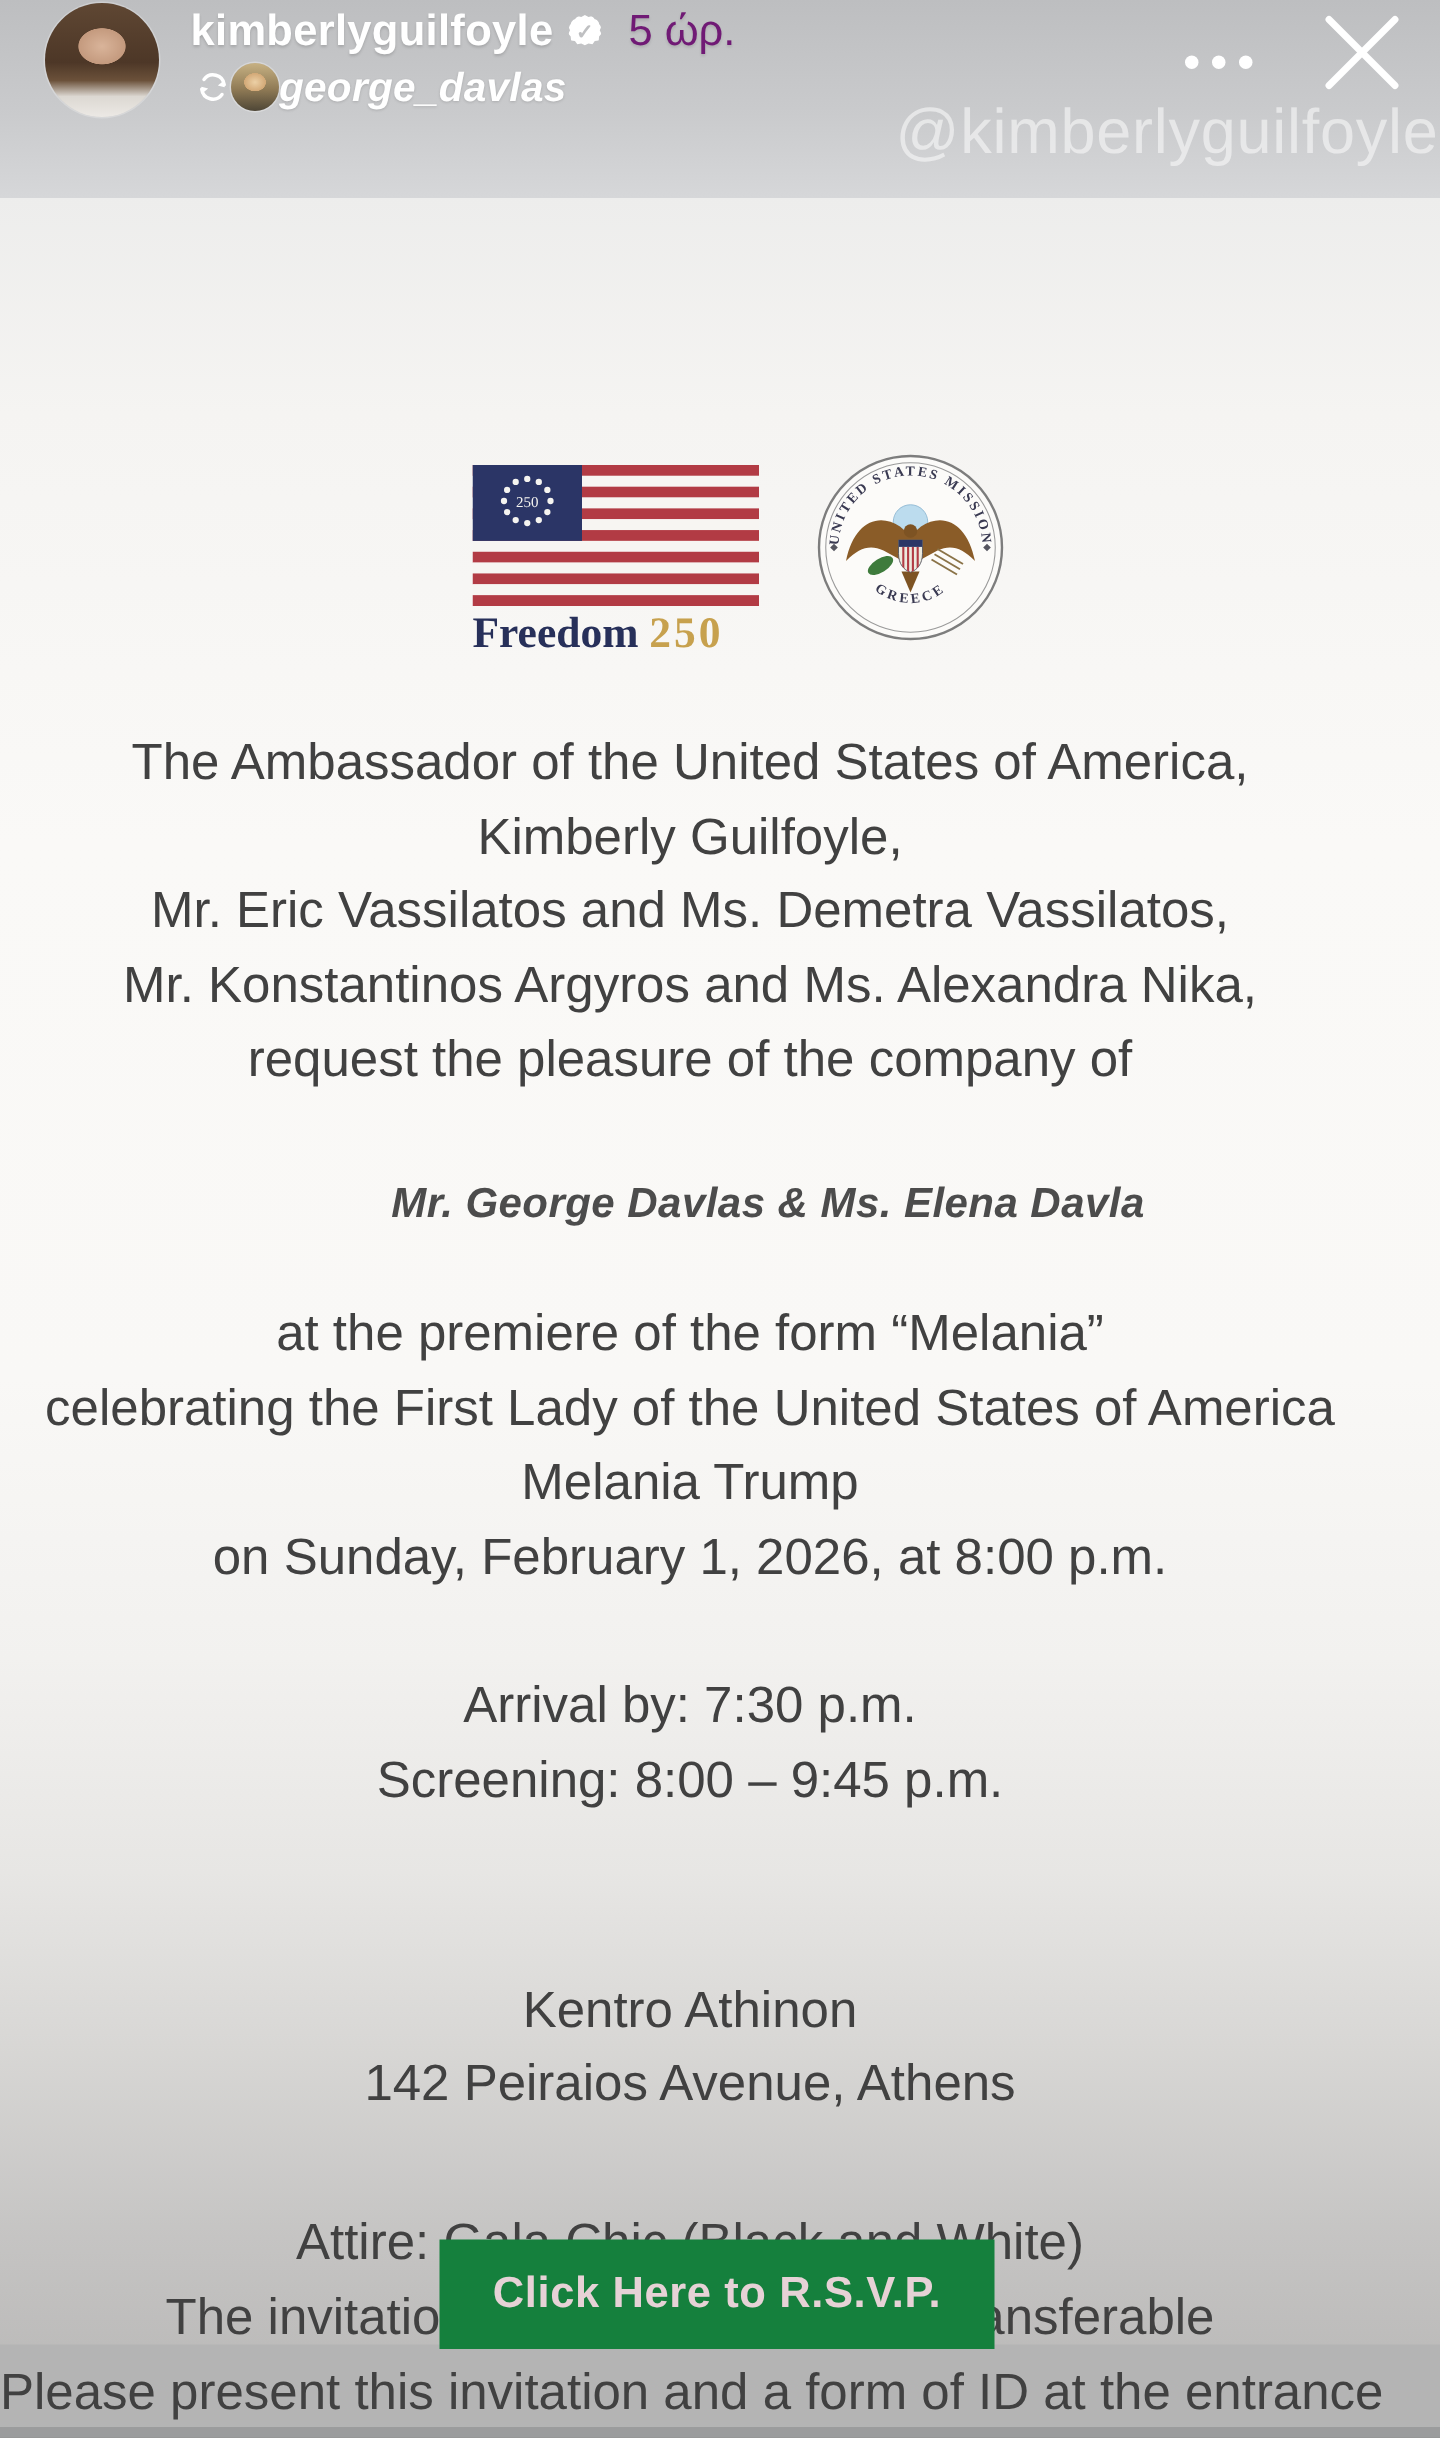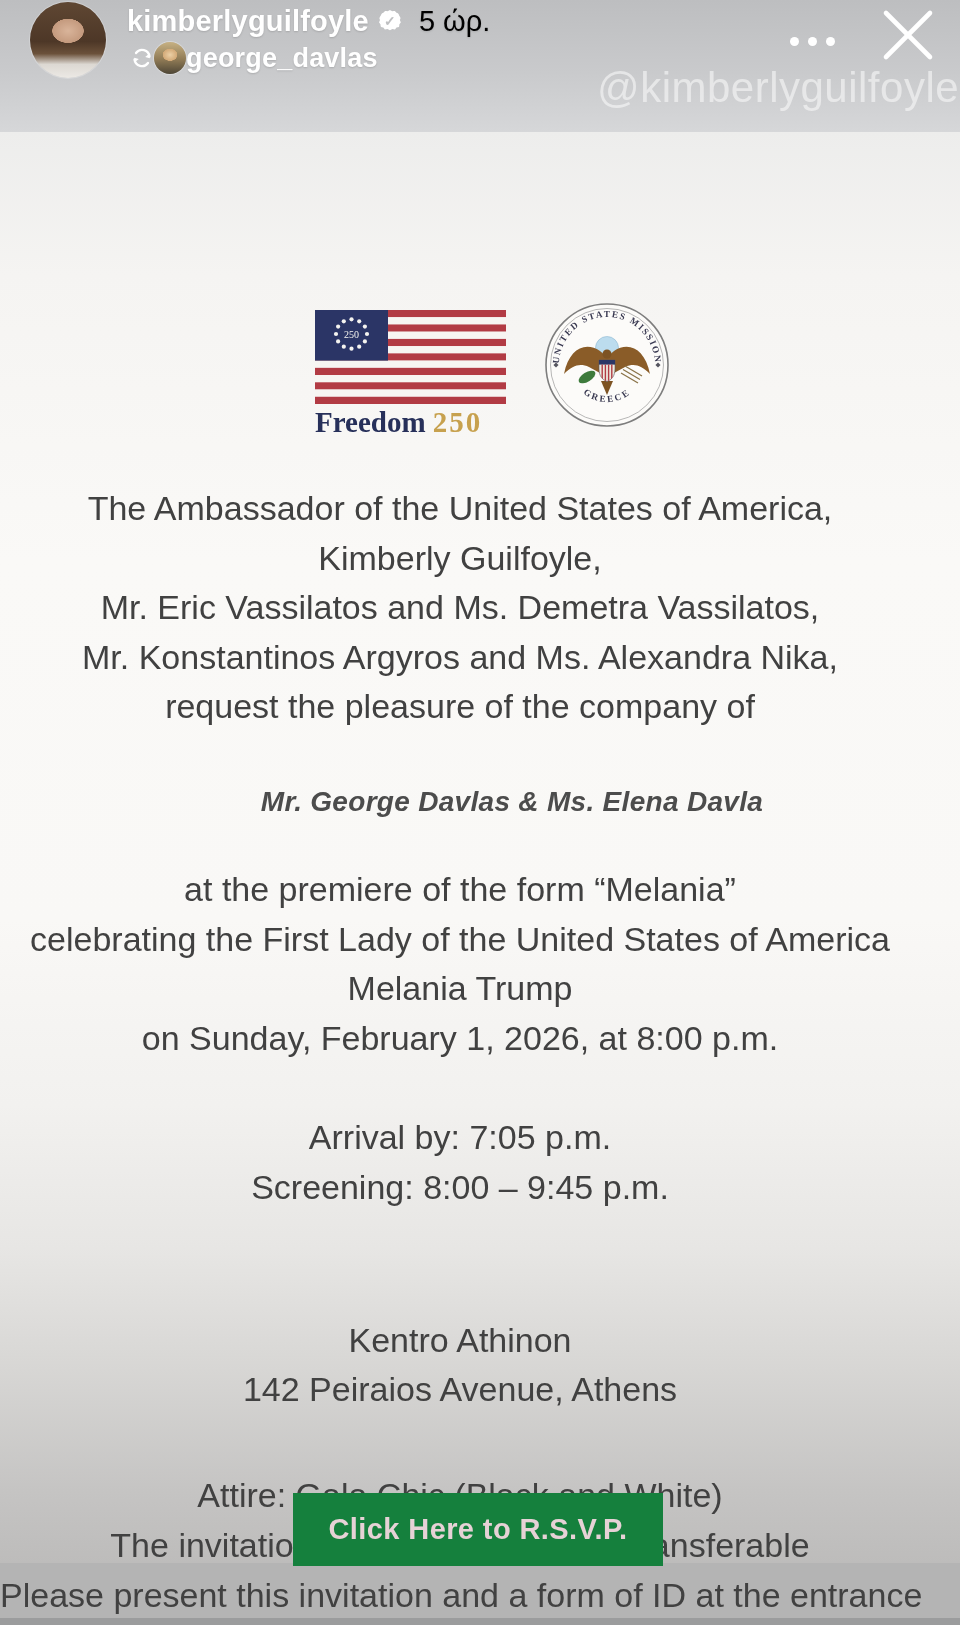--- a/index.html
+++ b/index.html
@@ -35,26 +35,26 @@
     color:#fff;font-weight:bold;font-size:29px;letter-spacing:0.2px;
     text-shadow:0 1px 2px rgba(0,0,0,0.15);cursor:pointer;
   }
   .verified{
     width:22px;height:22px;border-radius:50%;background:#fff;
     display:flex;align-items:center;justify-content:center;
     font-size:14px;font-weight:bold;color:#bfc0c2;
     clip-path:polygon(50% 0%,61% 6%,73% 3%,80% 13%,92% 15%,93% 27%,100% 35%,95% 46%,100% 57%,93% 65%,92% 77%,80% 79%,73% 89%,61% 86%,50% 92%,39% 86%,27% 89%,20% 79%,8% 77%,7% 65%,0% 57%,5% 46%,0% 35%,7% 27%,8% 15%,20% 13%,27% 3%,39% 6%);
   }
   .time{
-    color:#000000;font-size:29px;font-weight:400;margin-left:8px;
+    color:#701a75;font-size:29px;font-weight:400;margin-left:8px;
     text-shadow:0 1px 2px rgba(0,0,0,0.12);
   }
   .hdr-row2{
     position:absolute;left:130px;top:40px;height:36px;
-    display:flex;align-items:center;
+    display:flex;align-items:center;font-style:italic;
   }
   .repost-icon{width:24px;height:28px;cursor:pointer;}
   .avatar-small{
     width:32px;height:32px;border-radius:50%;
     background:
       radial-gradient(ellipse 36% 30% at 50% 40%,#ecd0a6 0%,#d3a977 62%,rgba(0,0,0,0) 64%),
       linear-gradient(180deg,#c7b183 0%,#8f7a55 55%,#4e4636 100%);
     box-shadow:0 0 0 1px rgba(255,255,255,0.3);
     cursor:pointer;
   }
@@ -247,21 +247,21 @@
     <div class="guest-block">Mr. George Davlas &amp; Ms. Elena Davla</div>
 
     <div class="serif-block event-block">
       <div>at the premiere of the form “Melania”</div>
       <div>celebrating the First Lady of the United States of America</div>
       <div>Melania Trump</div>
       <div>on Sunday, February 1, 2026, at 8:00 p.m.</div>
     </div>
 
     <div class="serif-block schedule-block">
-      <div>Arrival by: 7:05 p.m.</div>
+      <div>Arrival by: 7:30 p.m.</div>
       <div>Screening: 8:00 – 9:45 p.m.</div>
     </div>
 
     <div class="serif-block venue-block">
       <div>Kentro Athinon</div>
       <div>142 Peiraios Avenue, Athens</div>
     </div>
 
     <div class="serif-block notes-block">
       <div>Attire: Gala Chic (Black and White)</div>

